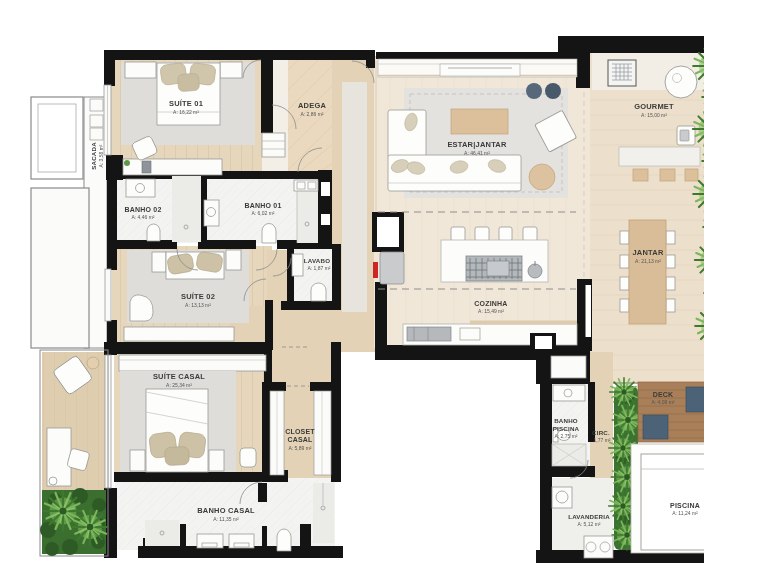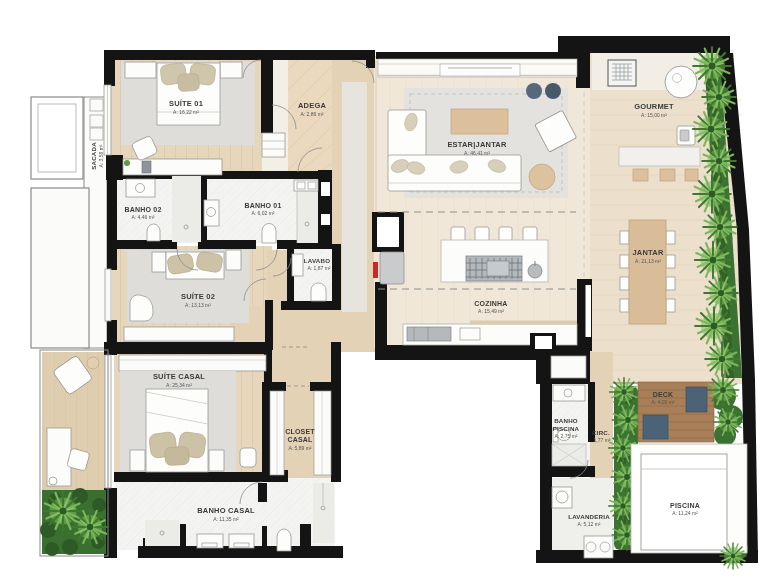--- a/index.html
+++ b/index.html
@@ -1,16 +1,16 @@
 <!DOCTYPE html>
 <html><head>
 <meta charset="utf-8">
 <style>
   html,body{margin:0;padding:0;background:#ffffff;}
-  .wrap{width:772px;height:578px;position:relative;overflow:hidden;background:#fff;}
+  .wrap{width:704px;height:578px;position:relative;overflow:hidden;background:#fff;}
   text{font-family:"Liberation Sans",sans-serif;fill:#3b3b3b;}
   .lbl{font-weight:bold;font-size:7.5px;letter-spacing:.2px;}
   .lbl7{font-weight:bold;font-size:7px;letter-spacing:.2px;}
   .lbl6{font-weight:bold;font-size:6.2px;letter-spacing:.2px;}
   .sub{font-size:5px;fill:#555;}
 </style>
 </head>
 <body>
 <div class="wrap">
 <svg width="772" height="578" viewBox="0 0 772 578" xmlns="http://www.w3.org/2000/svg">

